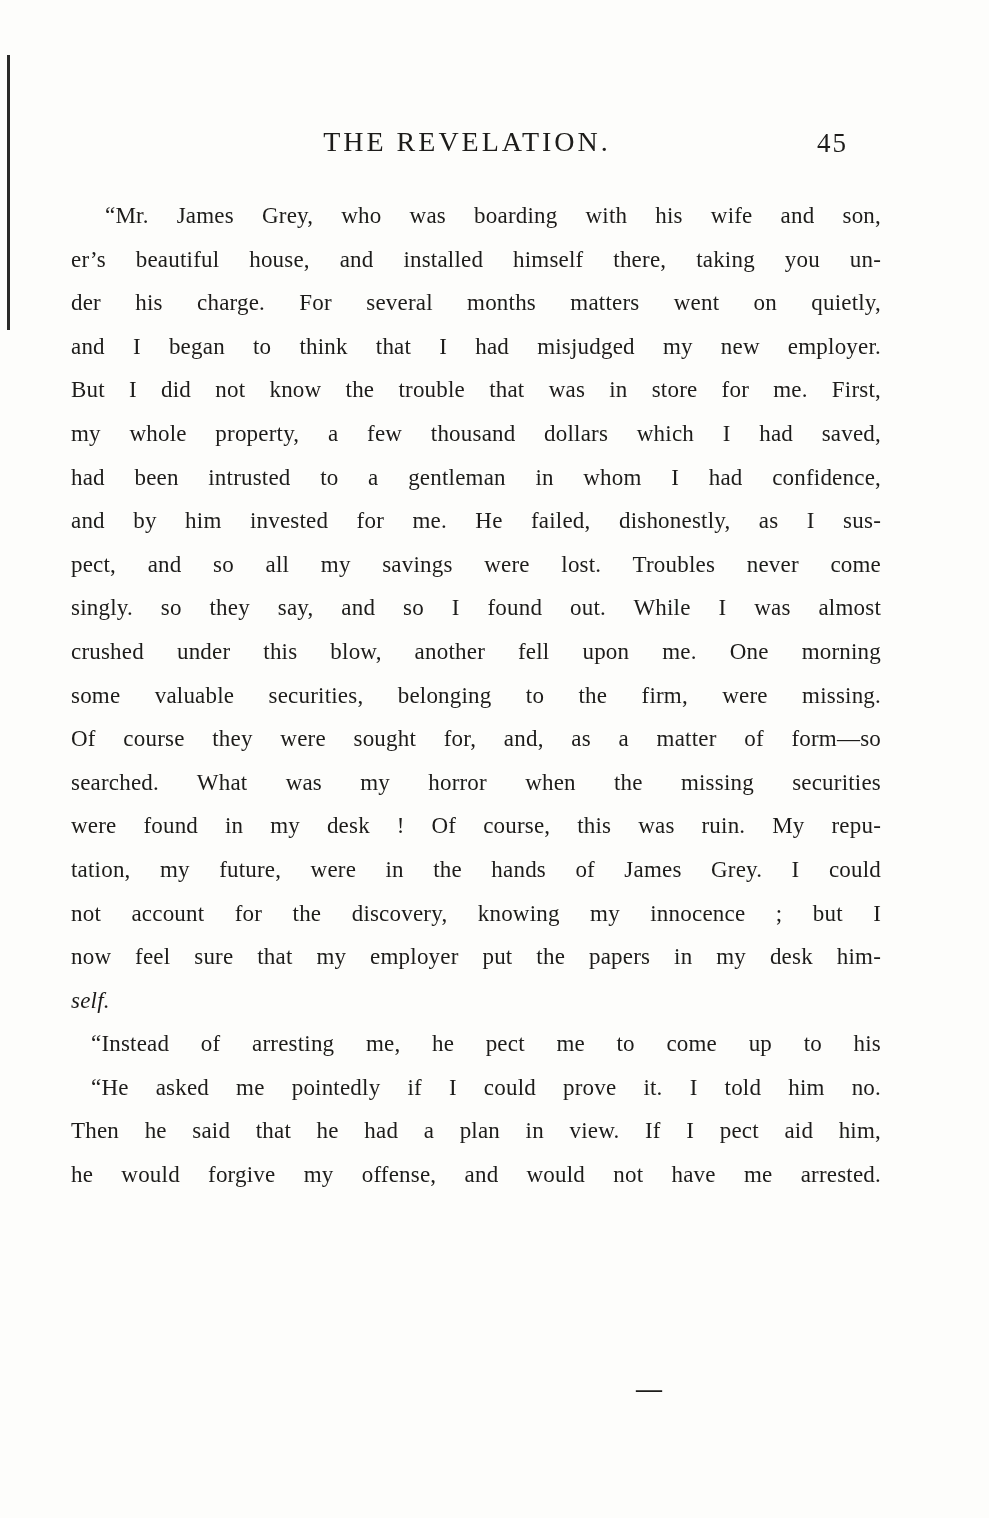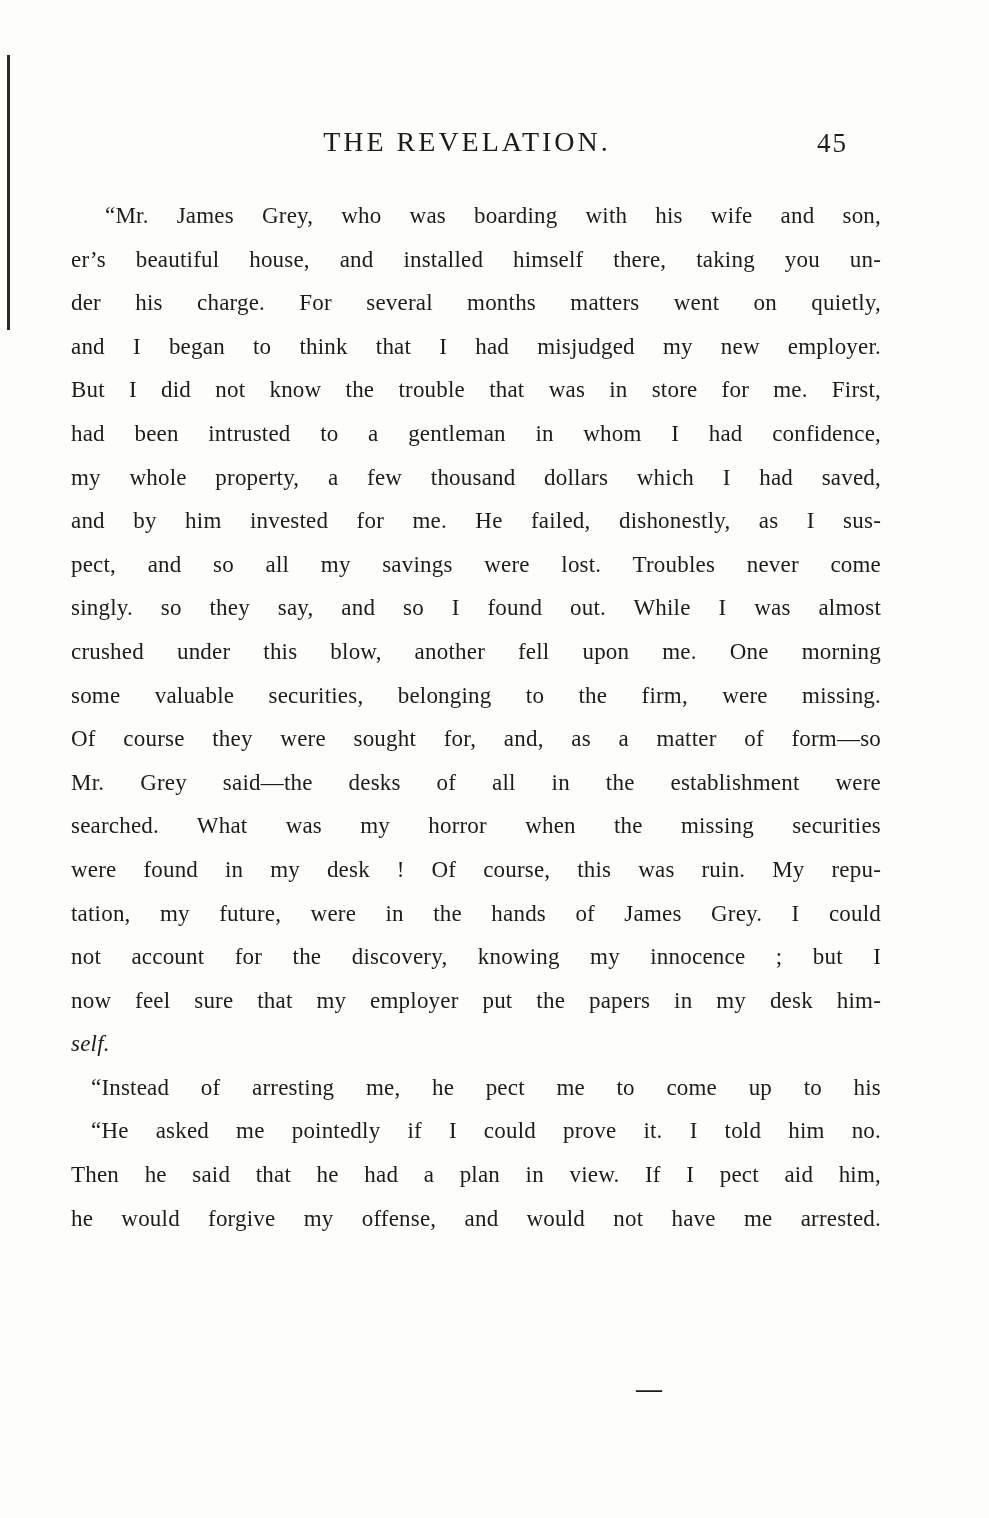--- a/index.html
+++ b/index.html
@@ -83,29 +83,28 @@
     <div class="page-number">45</div>
   </div>
 
   <div class="body-text">
 
     <div class="line first-p1">“Mr. James Grey, who was boarding with his wife and son,</div>
     <div class="line">er’s beautiful house, and installed himself there, taking you un-</div>
     <div class="line">der his charge.  For several months matters went on quietly,</div>
     <div class="line">and I began to think that I had misjudged my new employer.</div>
     <div class="line">But I did not know the trouble that was in store for me.  First,</div>
+    <div class="line">my whole property, a few thousand dollars which I had saved,</div>
     <div class="line">had been intrusted to a gentleman in whom I had confidence,</div>
-    <div class="line">my whole property, a few thousand dollars which I had saved,</div>
     <div class="line">and by him invested for me.  He failed, dishonestly, as I sus-</div>
     <div class="line">pect, and so all my savings were lost.  Troubles never come</div>
     <div class="line">singly. so they say, and so I found out.  While I was almost</div>
     <div class="line">crushed under this blow, another fell upon me.  One morning</div>
     <div class="line">some valuable securities, belonging to the firm, were missing.</div>
     <div class="line">Of course they were sought for, and, as a matter of form—so</div>
-    <div class="line">Mr. Grey said—the desks of all in the establishment were</div>
     <div class="line">searched.  What was my horror when the missing securities</div>
     <div class="line">were found in my desk !  Of course, this was ruin.  My repu-</div>
     <div class="line">tation, my future, were in the hands of James Grey.  I could</div>
     <div class="line">not account for the discovery, knowing my innocence ; but I</div>
     <div class="line">now feel sure that my employer put the papers in my desk him-</div>
     <div class="line end">self.</div>
 
     <div class="line first-p">“Instead of arresting me, he pect me to come up to his</div>
 
     <div class="line first-p">“He asked me pointedly if I could prove it.  I told him no.</div>

